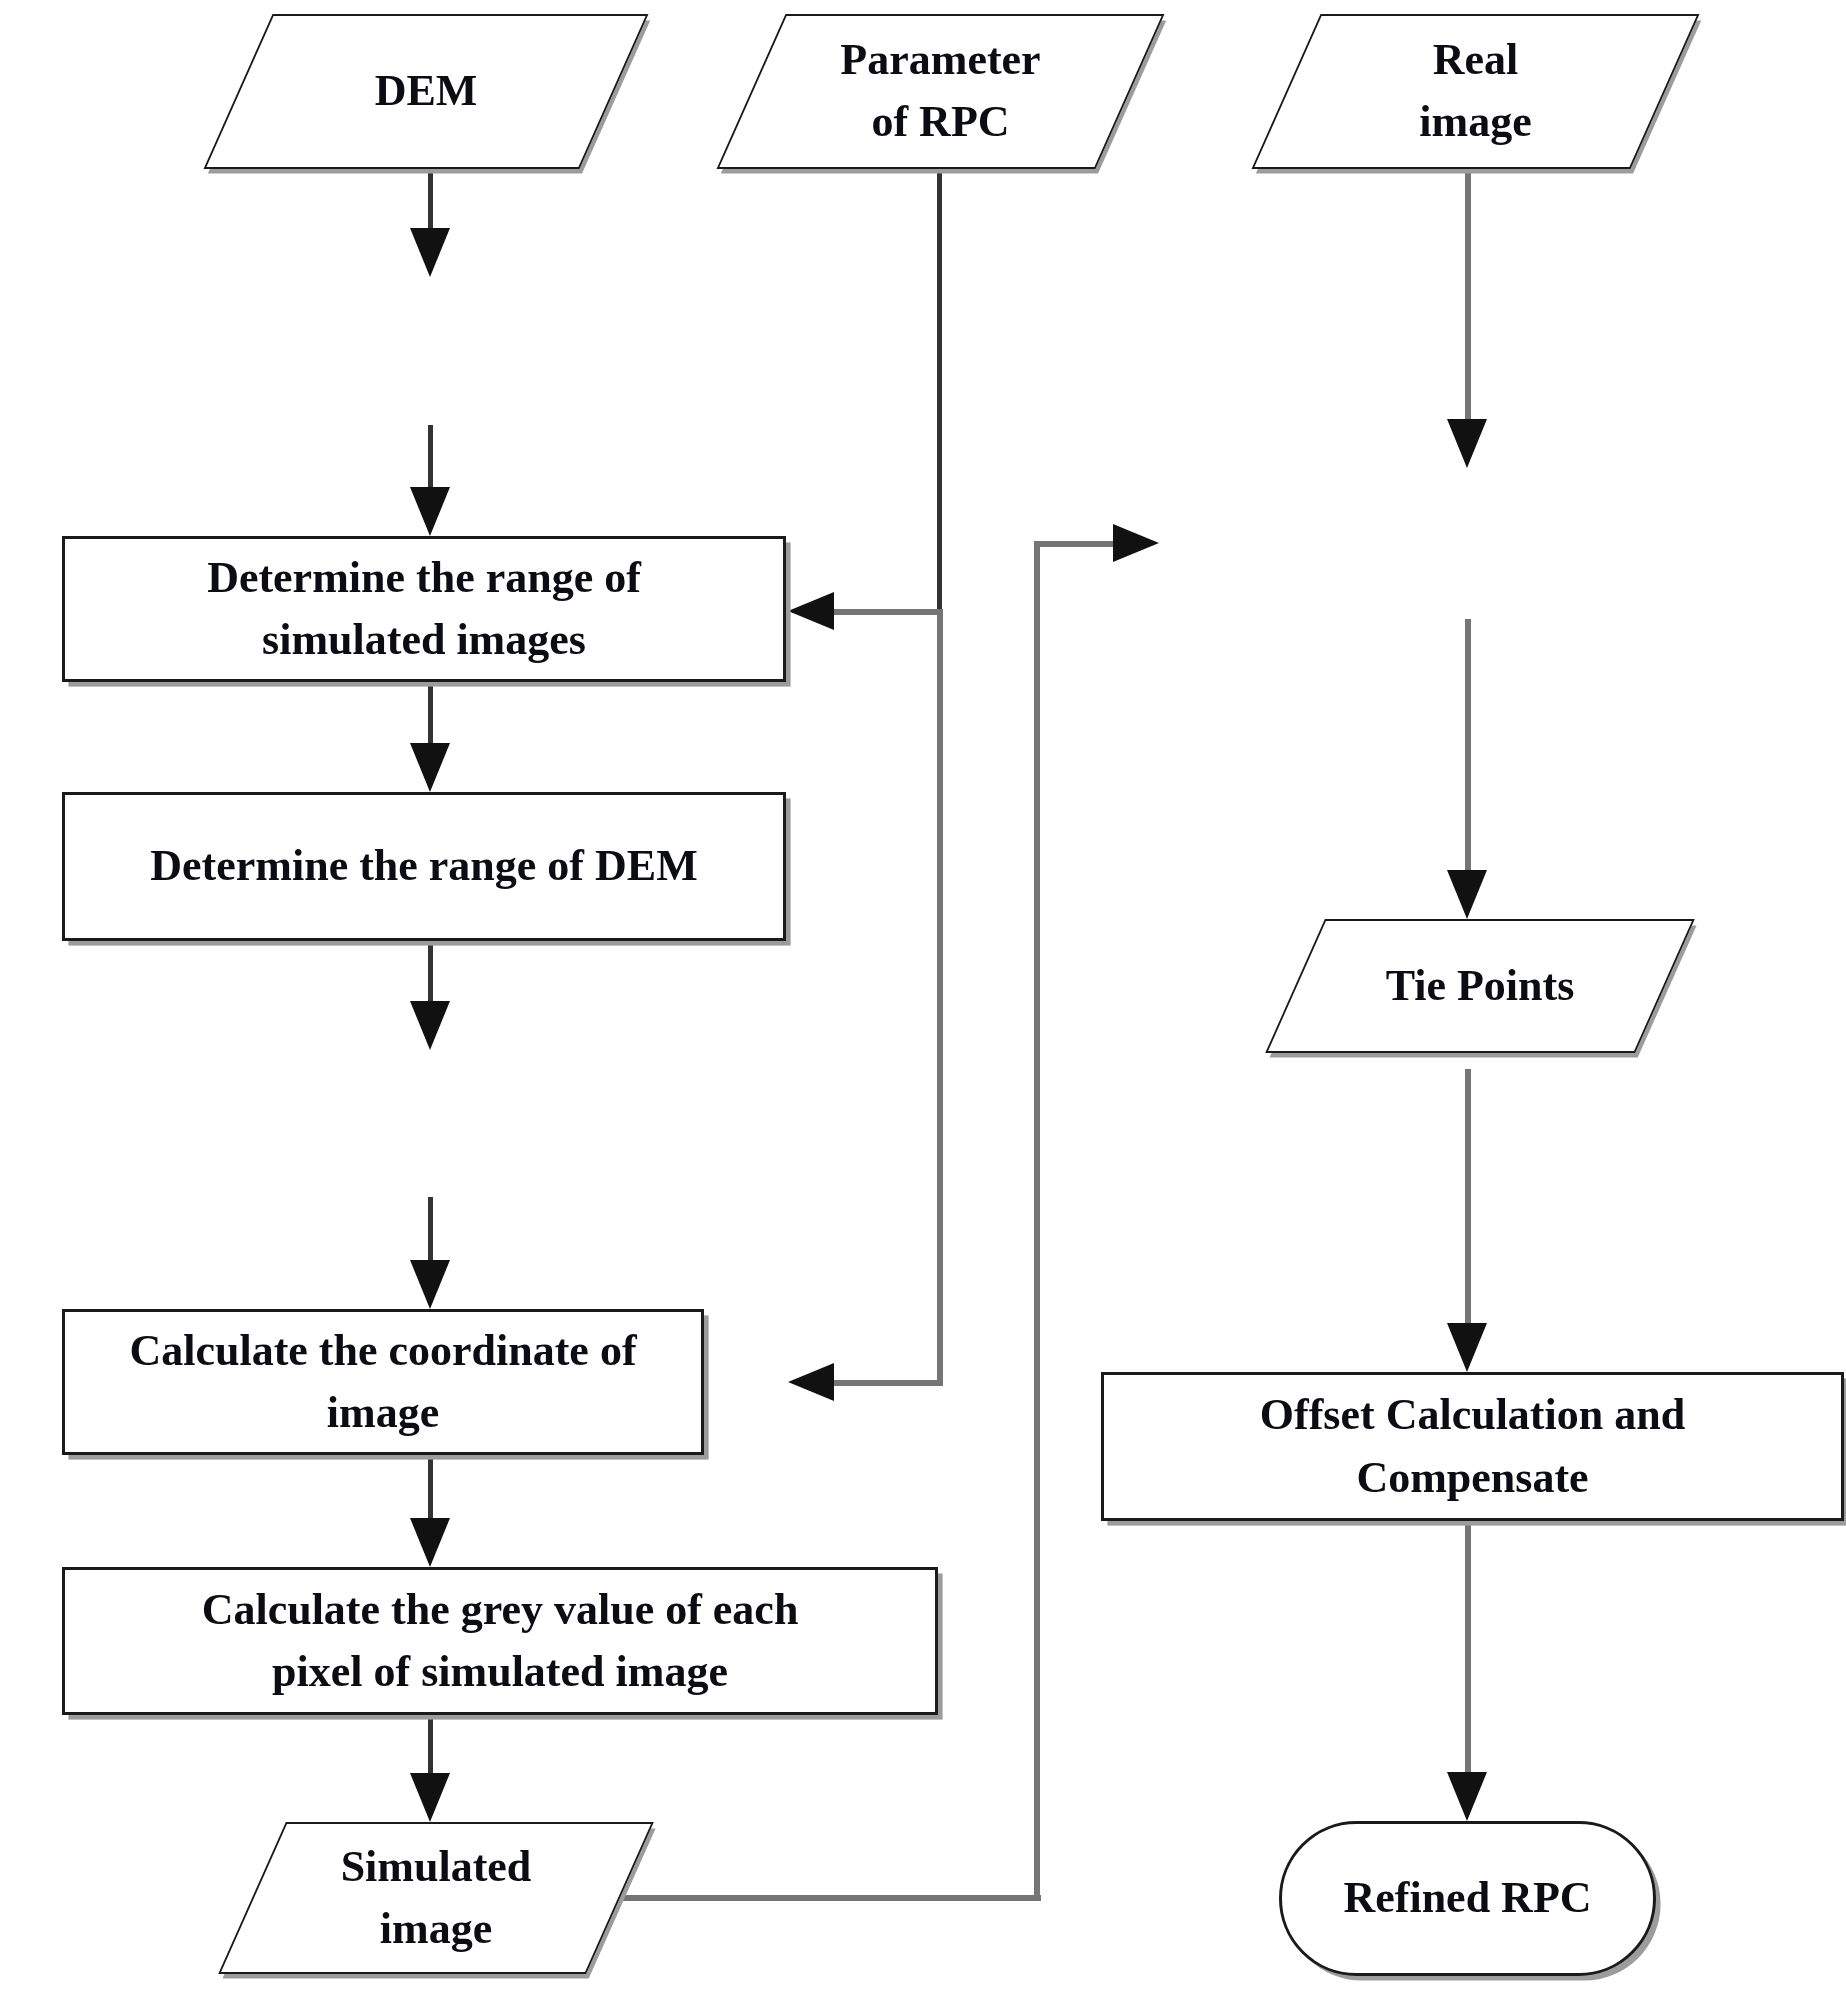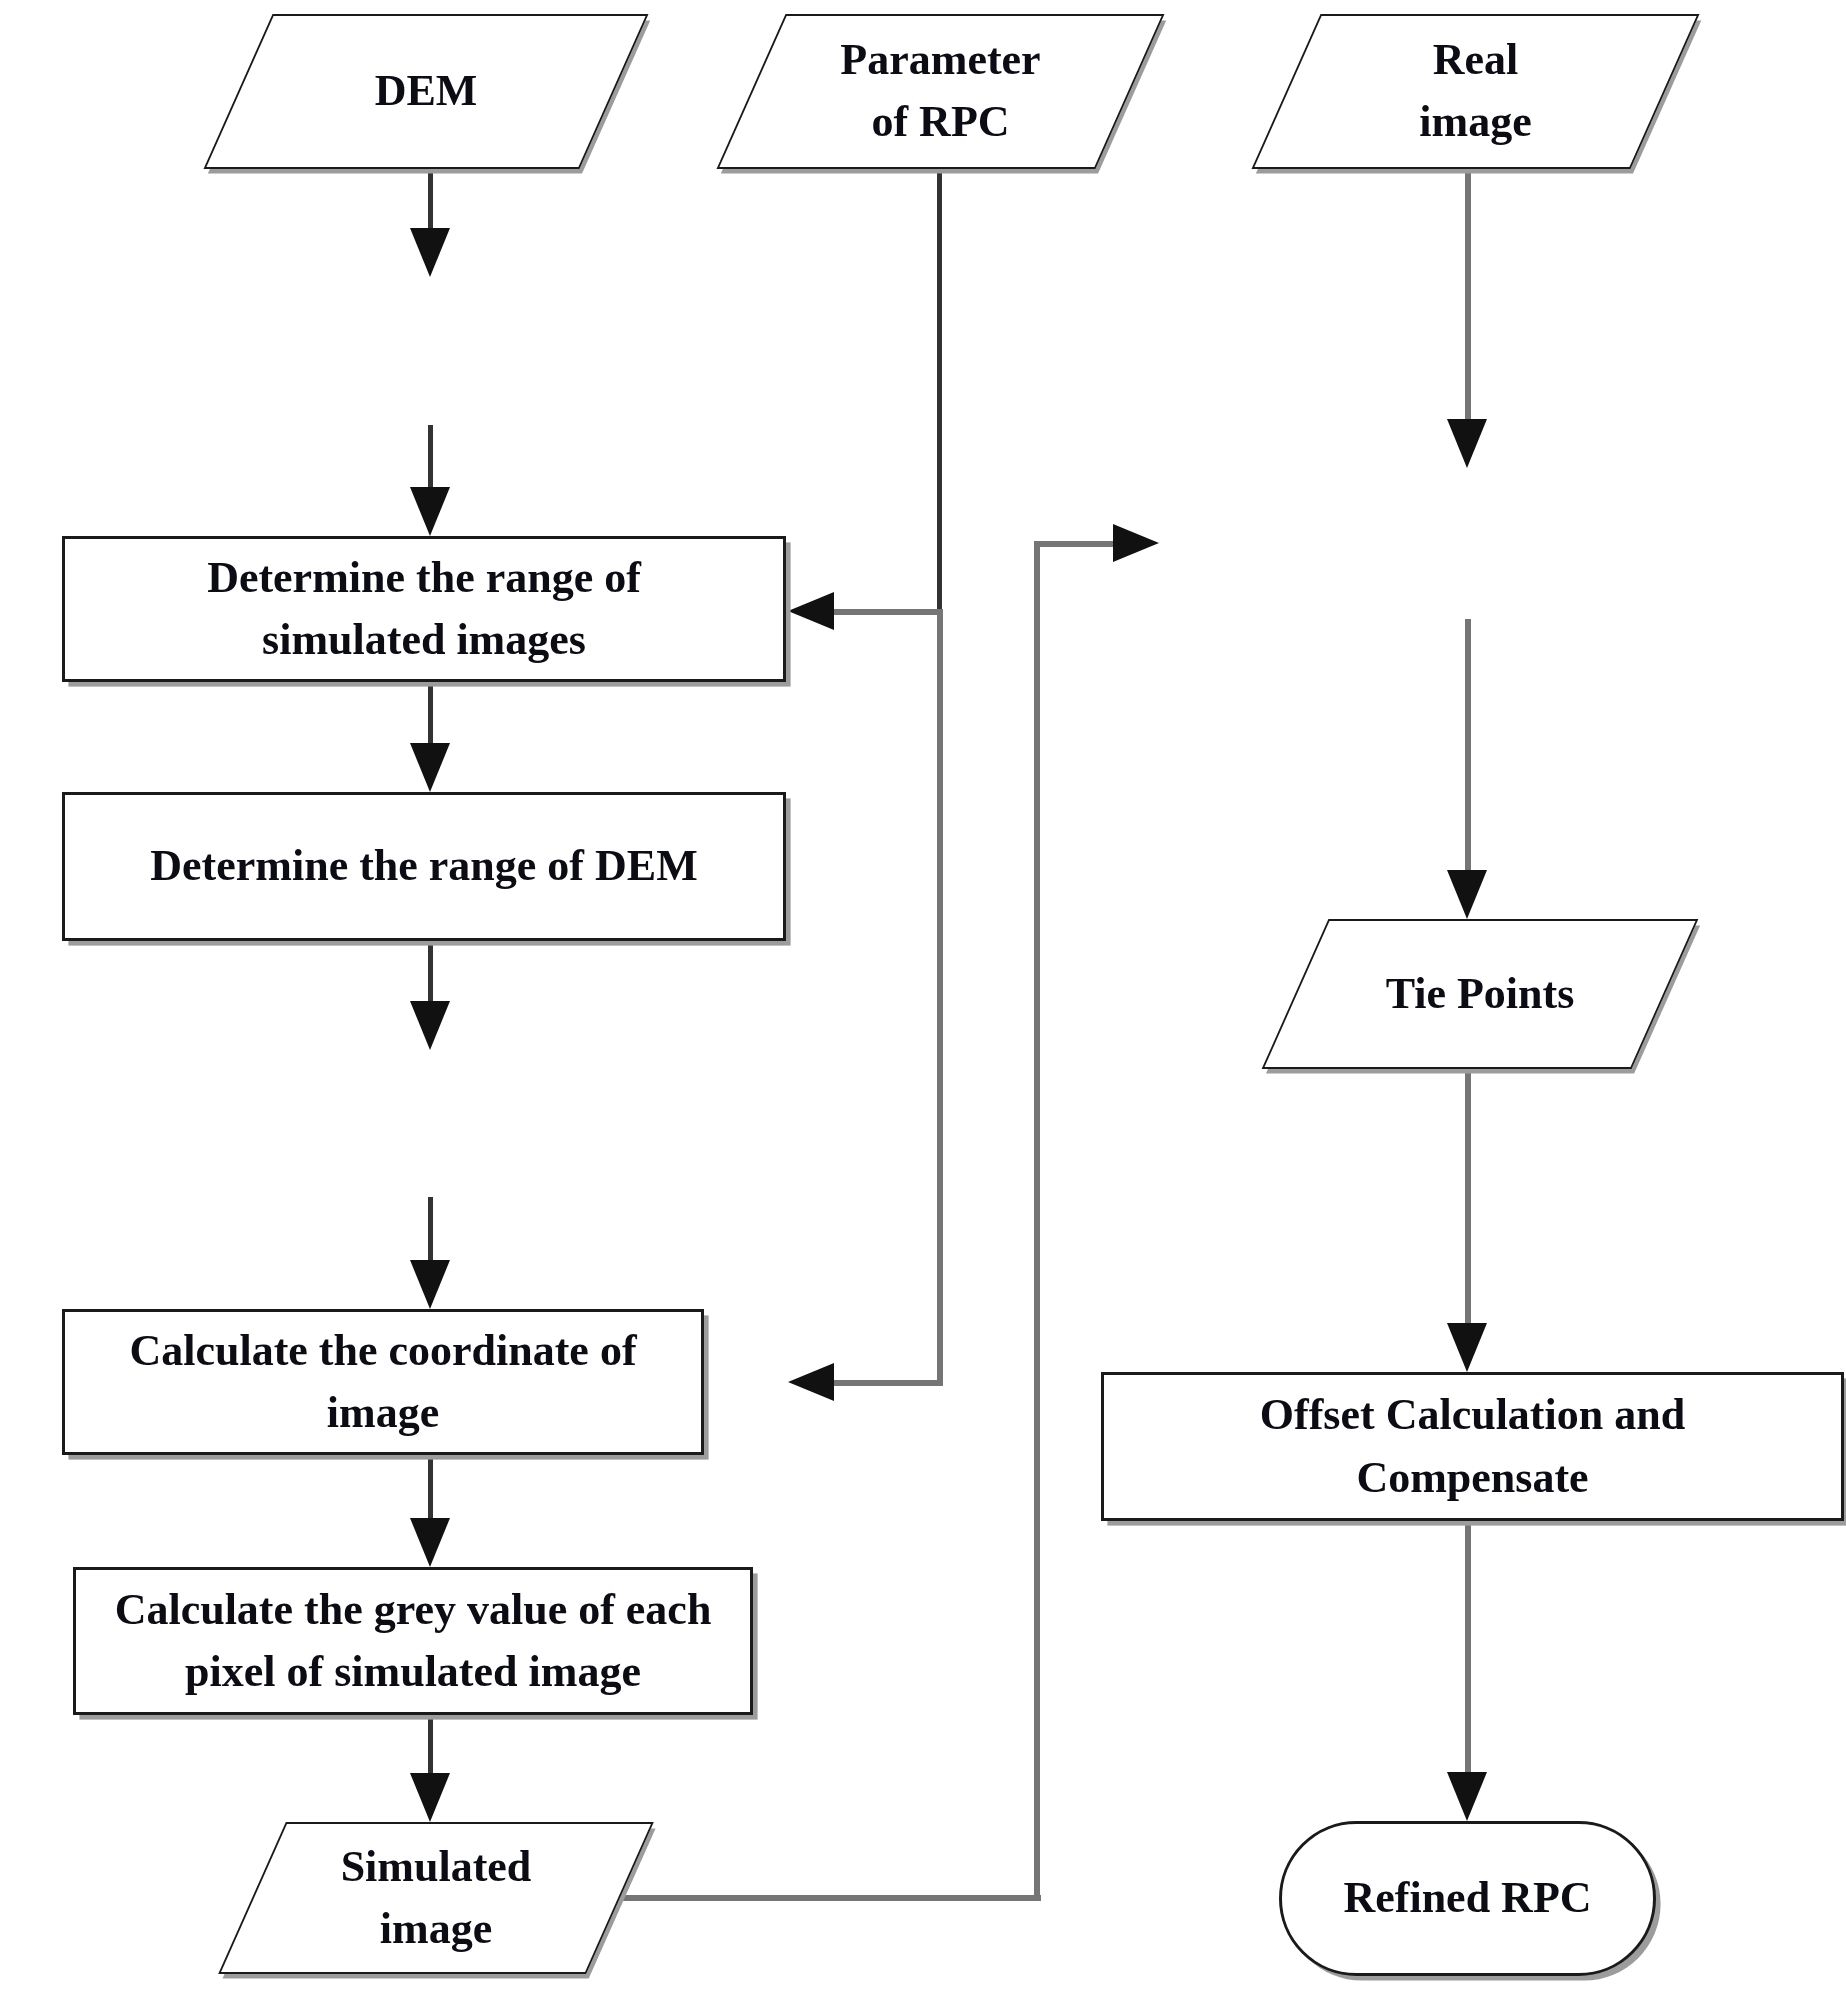--- a/index.html
+++ b/index.html
@@ -140,34 +140,34 @@
 simulated images</div>
   </div>
 
 
   <div class="node rect" style="left:62px;top:1309px;width:642px;height:146px">
     <div class="shape"></div>
     <div class="label">Calculate the coordinate of
 image</div>
   </div>
 
-  <div class="node rect" style="left:73px;top:1567px;width:680px;height:148px">
+  <div class="node rect" style="left:62px;top:1567px;width:876px;height:148px">
     <div class="shape"></div>
     <div class="label">Calculate the grey value of each
 pixel of simulated image</div>
   </div>
 
   <div class="node para" style="left:252px;top:1822px;width:368px;height:152px">
     <div class="shape"></div>
     <div class="label">Simulated
 image</div>
   </div>
 
 
-  <div class="node para" style="left:1295px;top:919px;width:370px;height:150px">
+  <div class="node para" style="left:1295px;top:919px;width:370px;height:134px">
     <div class="shape"></div>
     <div class="label">Tie Points</div>
   </div>
 
   <div class="node rect" style="left:1101px;top:1372px;width:743px;height:149px">
     <div class="shape"></div>
     <div class="label">Offset Calculation and
 Compensate</div>
   </div>
 

